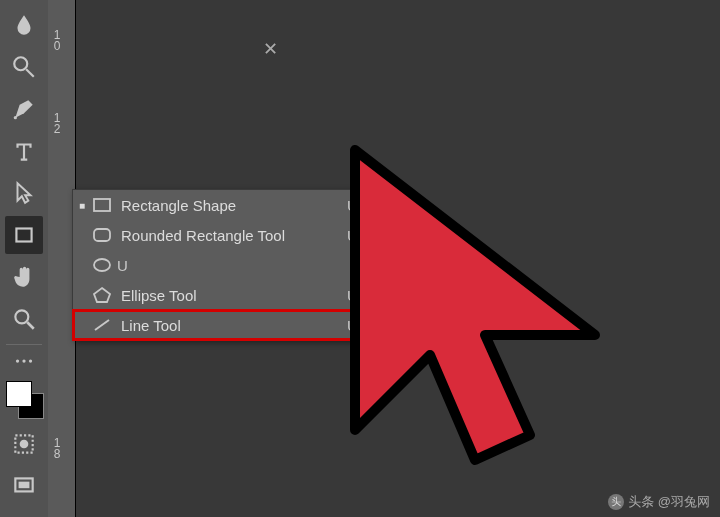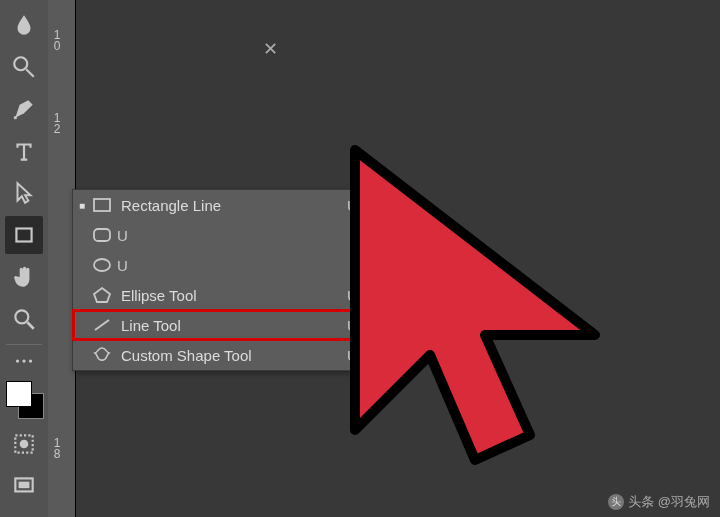--- a/index.html
+++ b/index.html
@@ -253,30 +253,31 @@
 <div class="close-x">✕</div>
 
 <div class="flyout">
   <div class="flyout-row">
     <span class="dot">■</span>
     <span class="icon">
         <svg width="20" height="16">
           <rect x="2" y="2" width="16" height="12" fill="none" stroke="#c8c8c8" stroke-width="1.8"></rect>
         </svg>
       </span>
-    <span class="label">Rectangle Line</span>
+    <span class="label">Rectangle Shape</span>
     <span class="shortcut">U</span>
   </div>
   <div class="flyout-row">
     <span class="dot"></span>
     <span class="icon">
         <svg width="20" height="16">
           <rect x="2" y="2" width="16" height="12" rx="4" fill="none" stroke="#c8c8c8" stroke-width="1.8"></rect>
         </svg>
       </span>
+    <span class="label">Rounded Rectangle Tool</span>
     <span class="shortcut">U</span>
   </div>
   <div class="flyout-row">
     <span class="dot"></span>
     <span class="icon">
         <svg width="20" height="16">
           <ellipse cx="10" cy="8" rx="8" ry="6" fill="none" stroke="#c8c8c8" stroke-width="1.8"></ellipse>
         </svg>
       </span>
     <span class="shortcut">U</span>
@@ -292,30 +293,20 @@
     <span class="shortcut">U</span>
   </div>
   <div class="flyout-row highlight">
     <span class="dot"></span>
     <span class="icon">
         <svg width="20" height="16">
           <line x1="3" y1="13" x2="17" y2="3" stroke="#c8c8c8" stroke-width="2"></line>
         </svg>
       </span>
     <span class="label">Line Tool</span>
-    <span class="shortcut">U</span>
-  </div>
-  <div class="flyout-row">
-    <span class="dot"></span>
-    <span class="icon">
-        <svg width="20" height="18">
-          <path d="M10 2 C14 2 14 6 17 7 C14 9 15 15 10 14 C5 15 6 9 3 7 C6 6 6 2 10 2 Z" fill="none" stroke="#c8c8c8" stroke-width="1.6"></path>
-        </svg>
-      </span>
-    <span class="label">Custom Shape Tool</span>
     <span class="shortcut">U</span>
   </div>
 </div>
 
 <svg class="big-cursor" viewBox="0 0 280 340">
   <path d="M 20 20 L 20 300 L 95 225 L 140 330 L 195 305 L 150 205 L 260 205 Z" fill="#d92b3a" stroke="#000000" stroke-width="10" stroke-linejoin="round"></path>
 </svg>
 
 <div class="watermark">
   <span class="logo">头</span>

